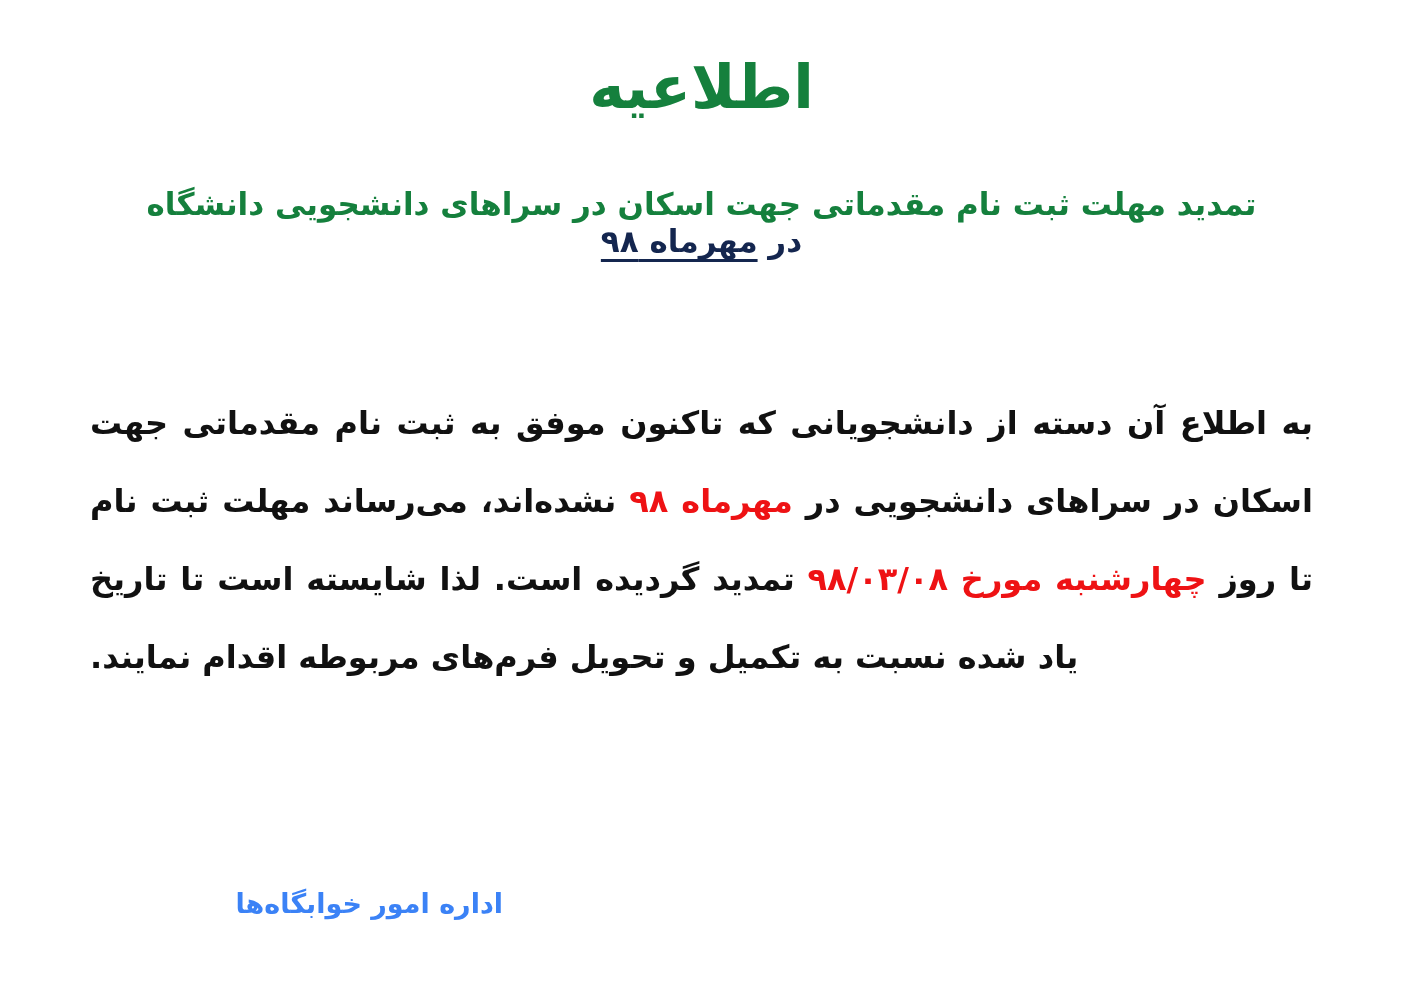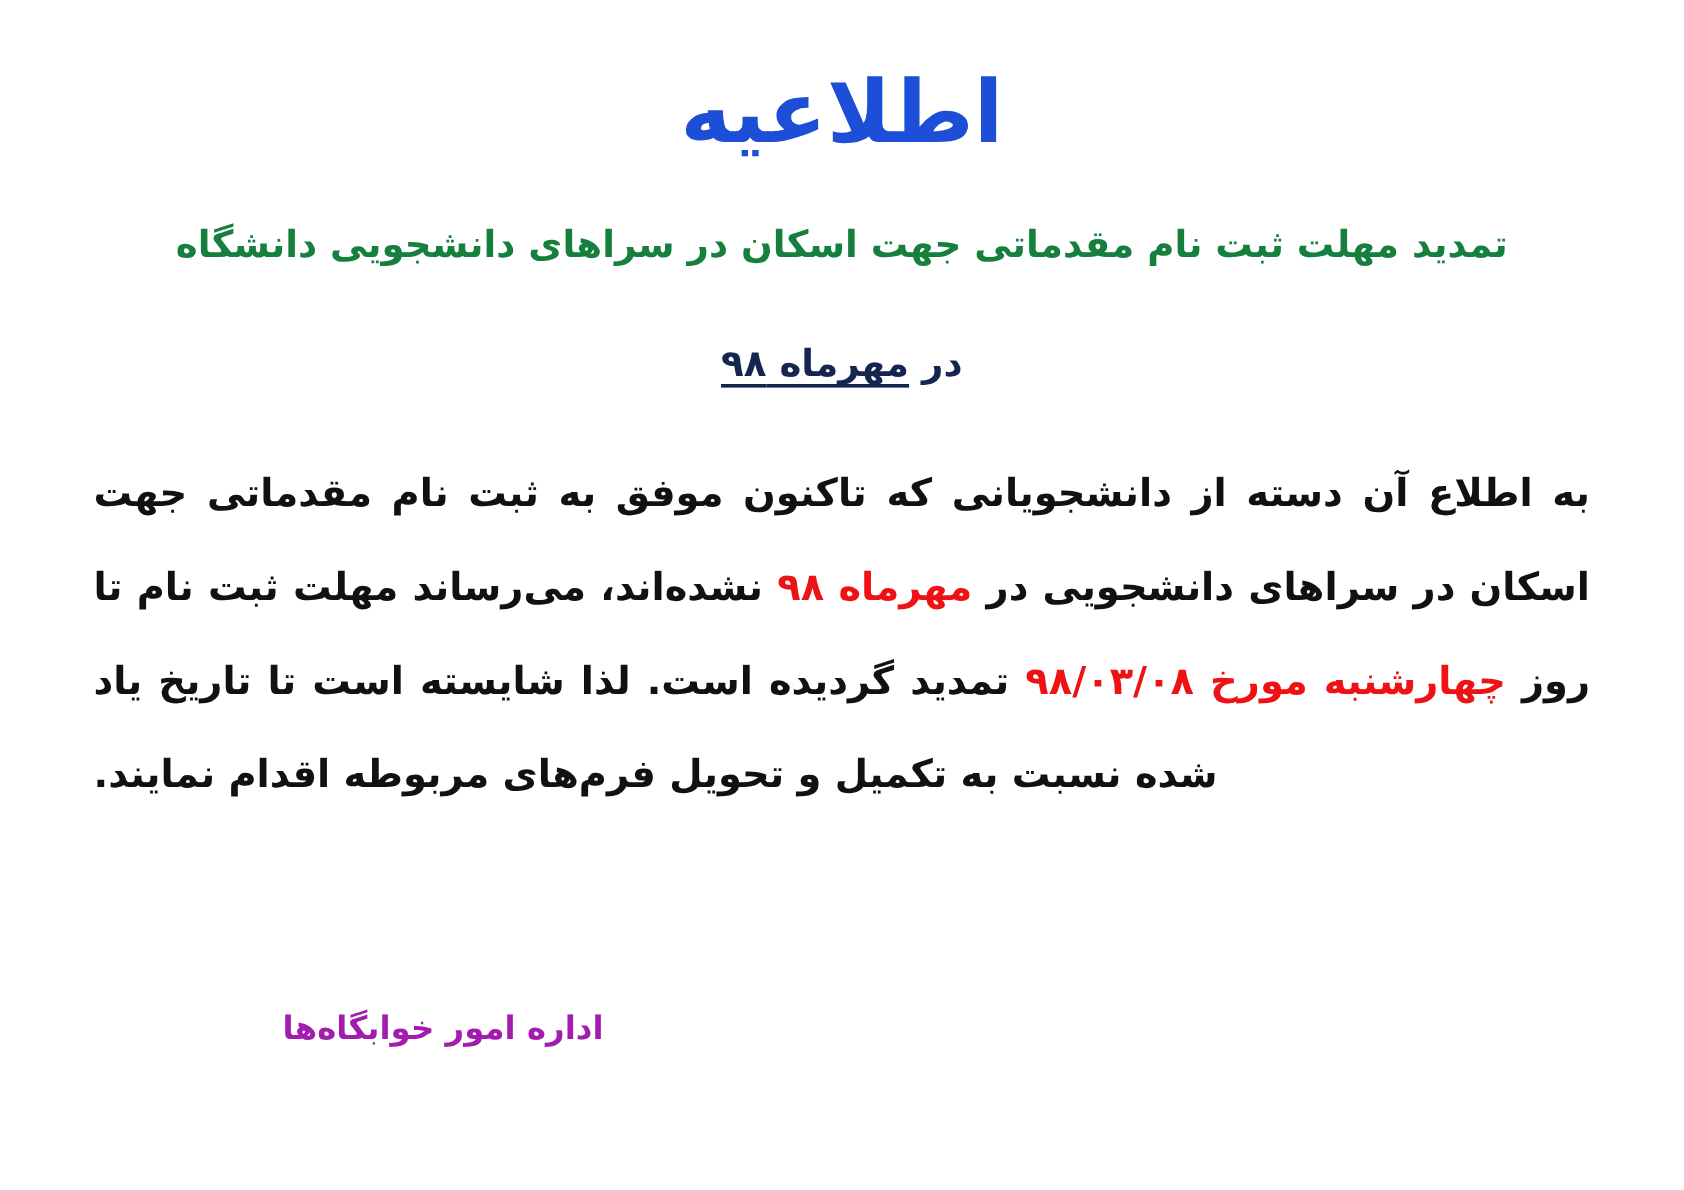--- a/index.html
+++ b/index.html
@@ -26,24 +26,24 @@
     box-sizing: border-box;
   }
 
   
   .doc-title {
     position: absolute;
     top: 28px;
     left: 0;
     right: 0;
     text-align: center;
-    font-size: 72px;
+    font-size: 60px;
     line-height: 1.05;
     font-weight: bold;
-    color: #1d4ed8;
+    color: #15803d;
     letter-spacing: 0;
     white-space: nowrap;
     margin-top: 28px;
   }
 
   
   .subtitle-wrap {
     position: absolute;
     top: 186px;
     left: 0;
@@ -51,21 +51,20 @@
     text-align: center;
   }
   .subtitle-line-1 {
     font-size: 31px;
     font-weight: bold;
     color: #15803d;
     line-height: 1.2;
     white-space: nowrap;
   }
   .subtitle-line-2 {
-    margin-top: 62px;
     font-size: 31px;
     font-weight: bold;
     color: #14264f;
     line-height: 1.2;
     white-space: nowrap;
   }
   .subtitle-line-2 .underlined {
     text-decoration: underline;
     text-underline-offset: 7px;
     text-decoration-thickness: 3px;
@@ -78,34 +77,34 @@
     right: 78px;
     left: 78px;
     text-align: justify;
     text-align-last: left;
     font-size: 32px;
     line-height: 78px;
     font-weight: bold;
     color: #111111;
   }
   .body-block p {
-    margin: 0;
+    margin: 12px;
   }
   .hl-red {
     color: #ee1214;
   }
 
   
   .signature {
     position: absolute;
-    top: 842px;
+    top: 888px;
     right: 900px;
     font-size: 27px;
     font-weight: bold;
-    color: #a21caf;
+    color: #3b82f6;
     white-space: nowrap;
     line-height: 1.2;
   }
 </style>
 </head>
 <body>
 
 <div class="page">
 
   <h1 class="doc-title">اطلاعیه</h1>

